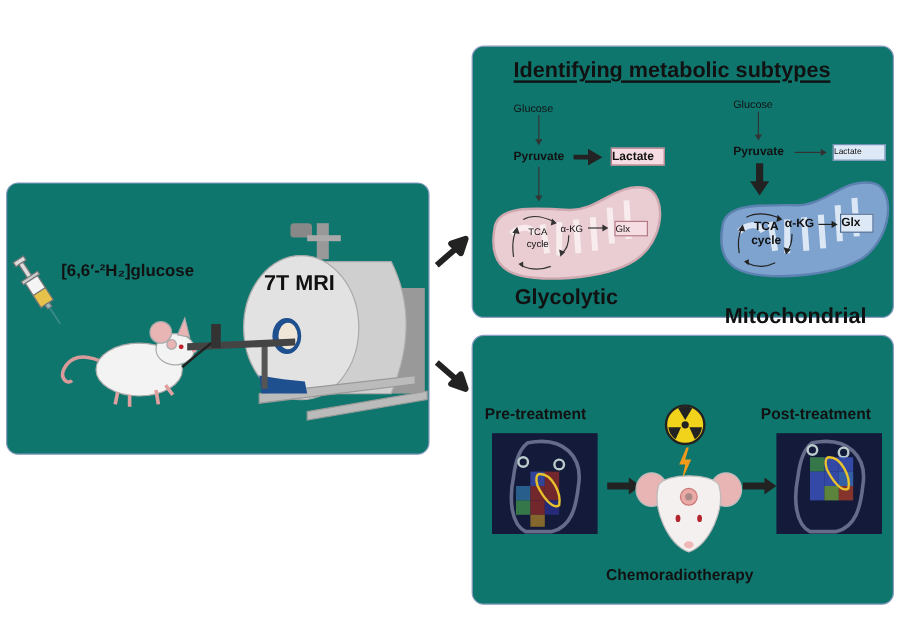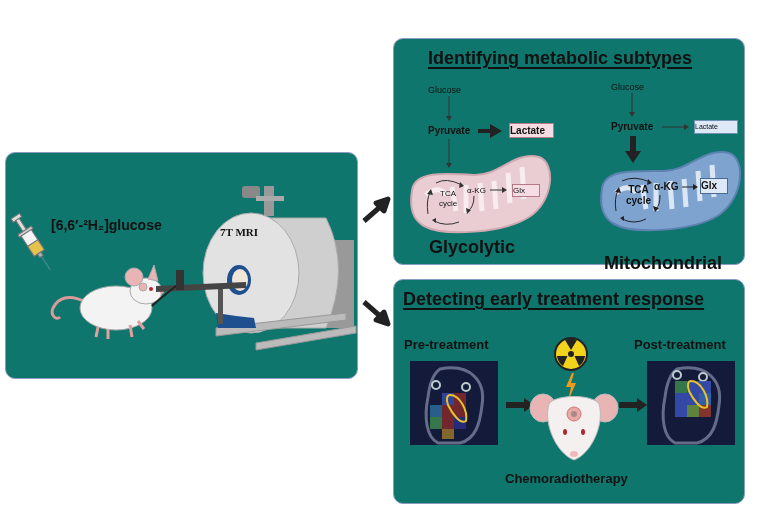--- a/index.html
+++ b/index.html
@@ -61,21 +61,21 @@
     <ellipse cx="93" cy="102" rx="12" ry="15" fill="#1e4f8f"></ellipse>
     <ellipse cx="94" cy="102" rx="8" ry="11" fill="#efe6d8"></ellipse>
     <path d="M70 150 L200 135 L200 142 L70 158 Z" fill="#bbb" stroke="#999"></path>
     <path d="M110 165 L210 148 L210 155 L110 172 Z" fill="#bbb" stroke="#999"></path>
     <path d="M70 135 L72 150 L110 150 L108 140 L90 138 Z" fill="#1e4f8f"></path>
     <rect x="72" y="108" width="5" height="38" fill="#555"></rect>
     <path d="M10 108 L100 104 L100 110 L10 114 Z" fill="#444"></path>
     <rect x="30" y="92" width="8" height="20" fill="#333"></rect>
     <path d="M30 108 Q10 124 6 128" stroke="#222" stroke-width="2" fill="none"></path>
   </svg>
-  <div class="lbl" style="left:214px;top:73px;font-size:11px;font-family:Liberation Serif, serif;">7T MRI</div>
+  <div class="lbl" style="left:214px;top:73px;font-size:18px;">7T MRI</div>
 </div>
 
 <div class="panel" id="p-top">
   <div class="title" style="left:34px;top:9px;font-size:18px;">Identifying metabolic subtypes</div>
 
   <div class="lbl sm" style="left:34px;top:46px;">Glucose</div>
   <div class="lbl" style="left:34px;top:86px;font-size:10px;">Pyruvate</div>
   <div class="box" style="left:115px;top:84px;width:45px;height:15px;font-size:10px;font-weight:bold;line-height:13px;background:#f6dde3;border:1.5px solid #b57a86;">Lactate</div>
   <svg style="left:0;top:0" width="352" height="227" viewBox="0 0 352 227">
     <line x1="55" y1="57" x2="55" y2="79" stroke="#333" stroke-width="1"></line>
@@ -137,21 +137,20 @@
       <path d="M230 177 L226 179 L230 182 Z" fill="#222"></path>
     <path d="M222 172 Q220 160 224 151" stroke="#222" fill="none"></path>
       <path d="M221 153 L225 148 L227 154 Z" fill="#222"></path>
     <line x1="288" y1="148" x2="301" y2="148" stroke="#222"></line>
       <path d="M299 145 L304 148 L299 151 Z" fill="#222"></path>
   </svg>
   <div class="lbl" style="left:210px;top:198px;font-size:18px;margin-top:16px;">Mitochondrial</div>
 </div>
 
 <div class="panel" id="p-bot">
-  <div class="title" style="left:9px;top:9px;font-size:18px;">Detecting early treatment response</div>
   <div class="lbl" style="left:10px;top:57px;font-size:13px;">Pre-treatment</div>
   <div class="lbl" style="left:240px;top:57px;font-size:13px;">Post-treatment</div>
 
   <svg style="left:16px;top:81px" width="88" height="84" viewBox="0 0 88 84">
     <rect width="88" height="84" fill="#141a3a"></rect>
     <path d="M30 8 C60 2 76 20 72 44 C70 62 66 78 50 82 L28 82 C16 76 14 56 18 36 C20 20 24 12 30 8 Z" fill="none" stroke="#9aa3c0" stroke-width="3" opacity="0.6"></path>
     <circle cx="26" cy="24" r="4" fill="none" stroke="#bcc" stroke-width="2"></circle>
     <circle cx="56" cy="26" r="4" fill="none" stroke="#bcc" stroke-width="2"></circle>
     <rect x="32" y="32" width="12" height="12" fill="#3b4fb0" opacity="0.8"></rect>
     <rect x="44" y="32" width="12" height="12" fill="#8a2a2a" opacity="0.8"></rect>

